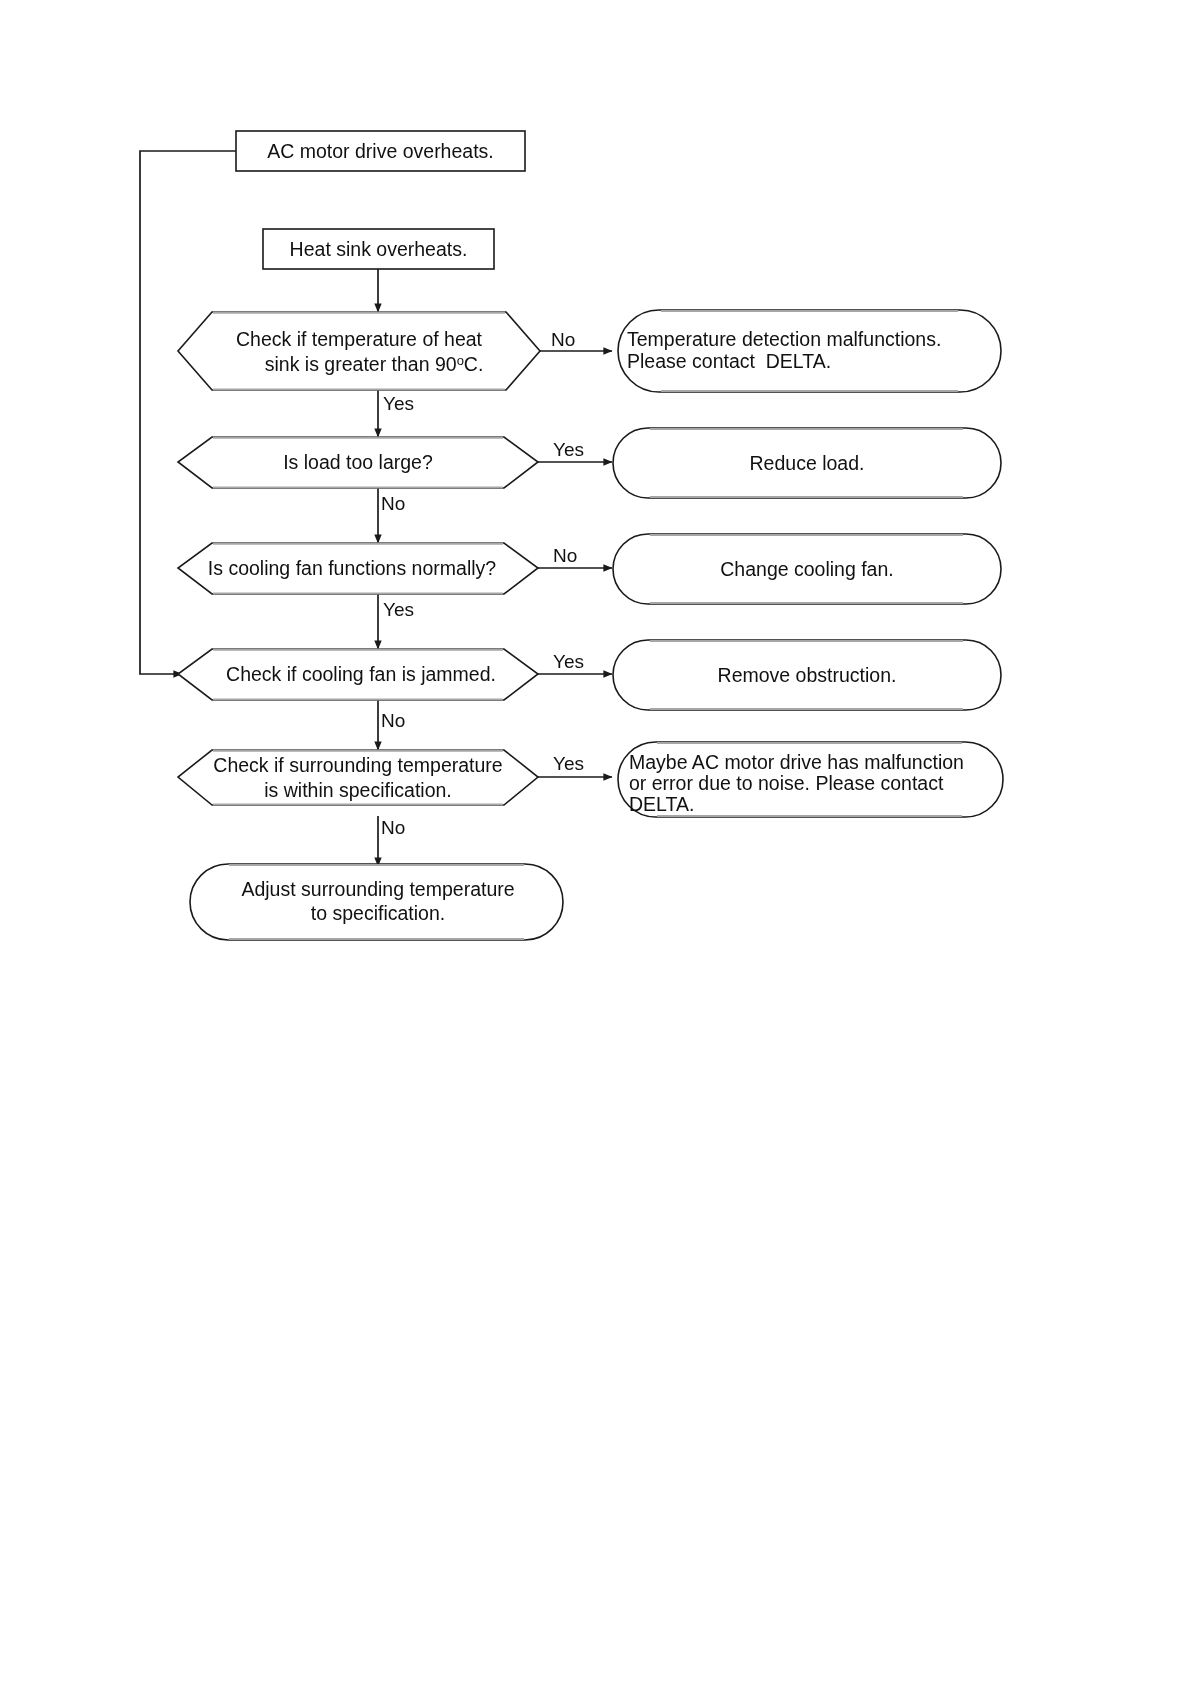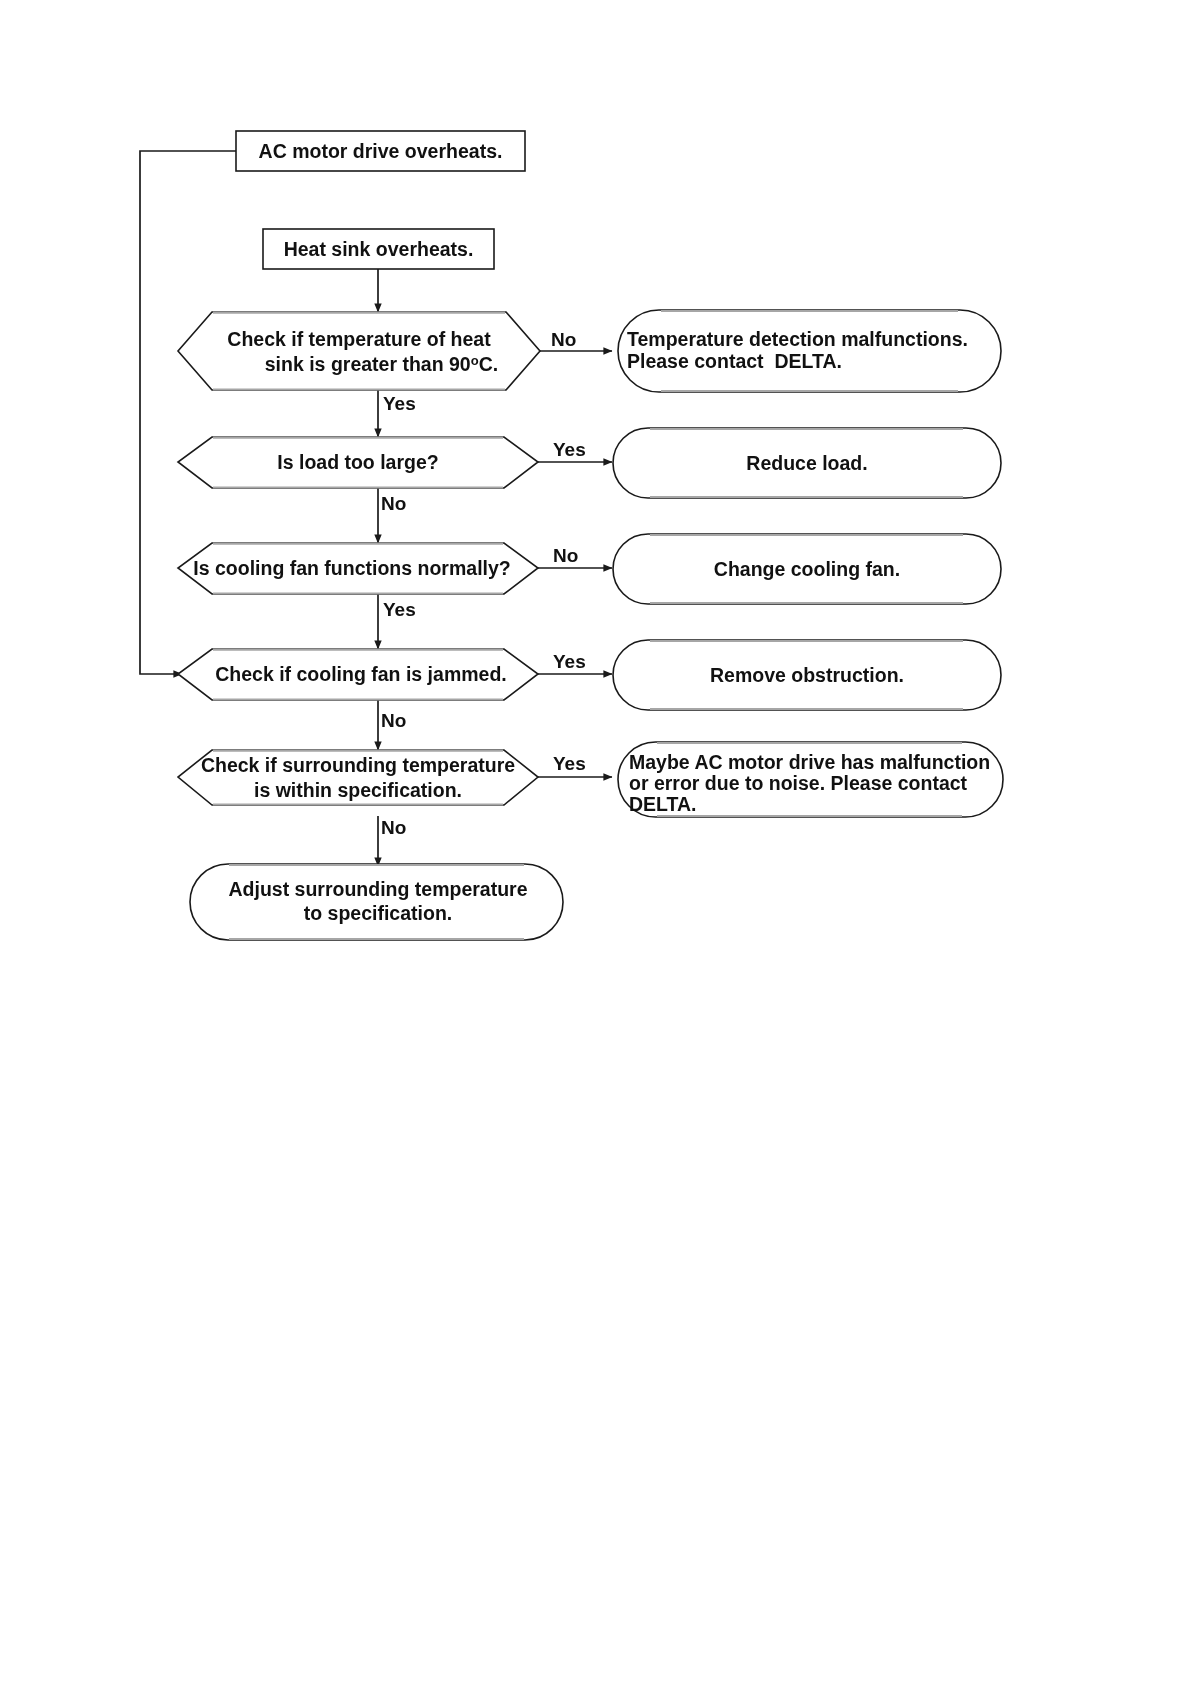--- a/index.html
+++ b/index.html
@@ -10,21 +10,20 @@
   body {
     width: 1191px;
     height: 1684px;
     font-family: "Liberation Sans", sans-serif;
     overflow: hidden;
   }
   #flow-root {
     position: relative;
     width: 1191px;
     height: 1684px;
-    font-weight: bold;
   }
   svg#flow-svg {
     position: absolute;
     top: 0;
     left: 0;
     width: 1191px;
     height: 1684px;
   }
   .shape-stroke {
     fill: #ffffff;

